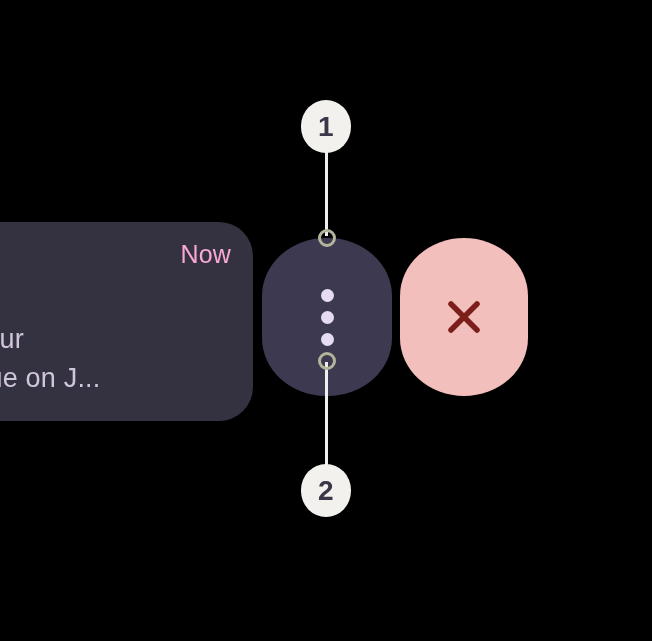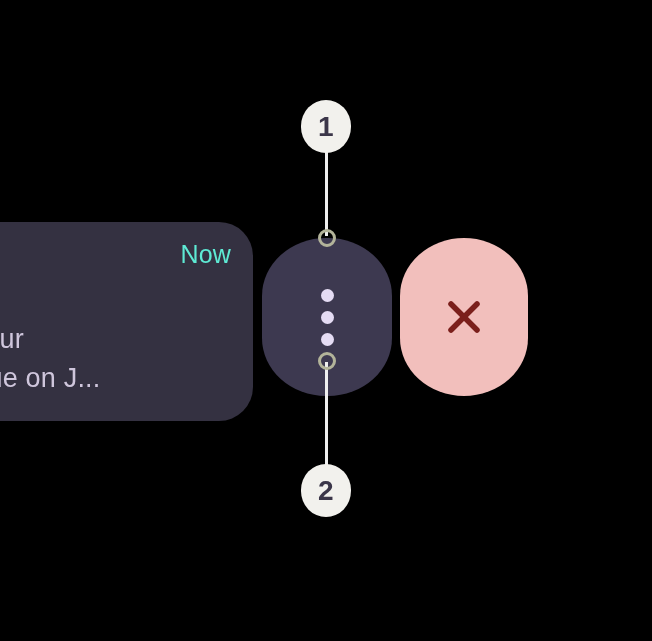--- a/index.html
+++ b/index.html
@@ -37,21 +37,21 @@
     box-sizing: border-box;
     padding: 16px 22px 18px 22px;
     overflow: hidden;
   }
   .notif-timestamp {
     position: absolute;
     right: 22px;
     top: 17px;
     font-size: 25px;
     line-height: 30px;
-    color: #5eead4;
+    color: #f9a8d4;
     letter-spacing: 0.2px;
     white-space: nowrap;
   }
   .notif-body {
     position: absolute;
     left: 0px;
     top: 98px;
     font-size: 27px;
     line-height: 39px;
     color: #CFC6DC;

